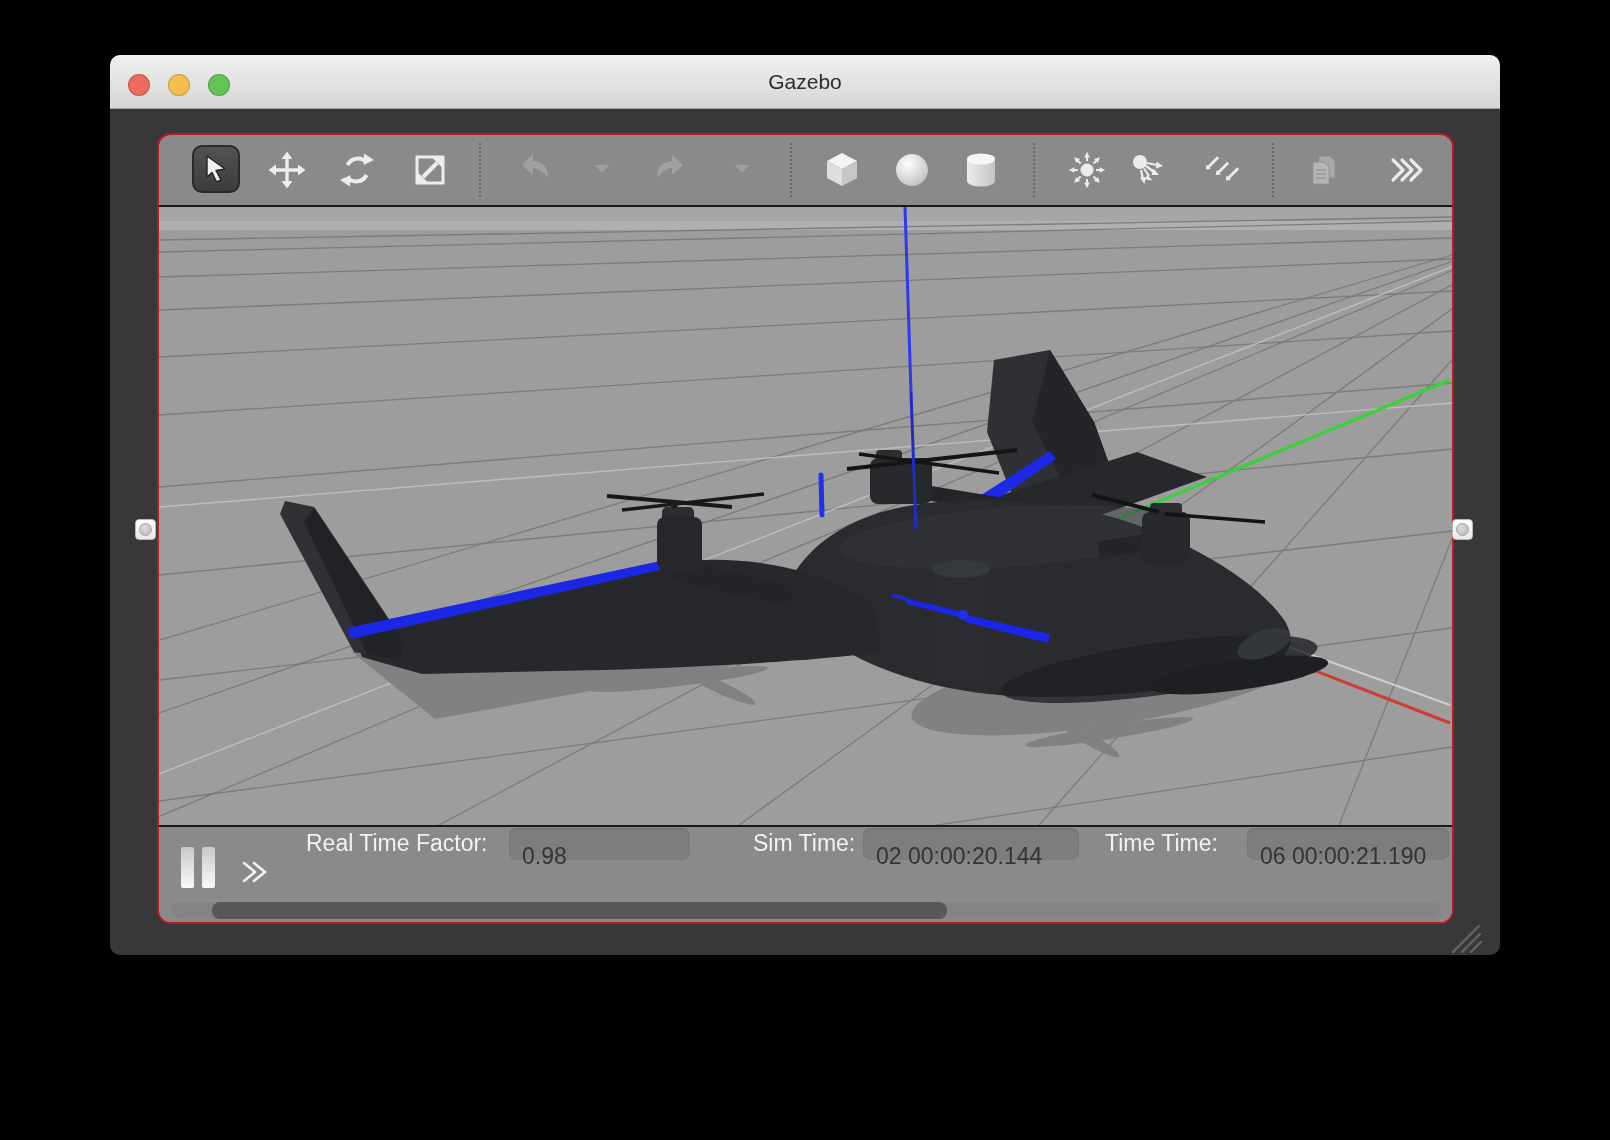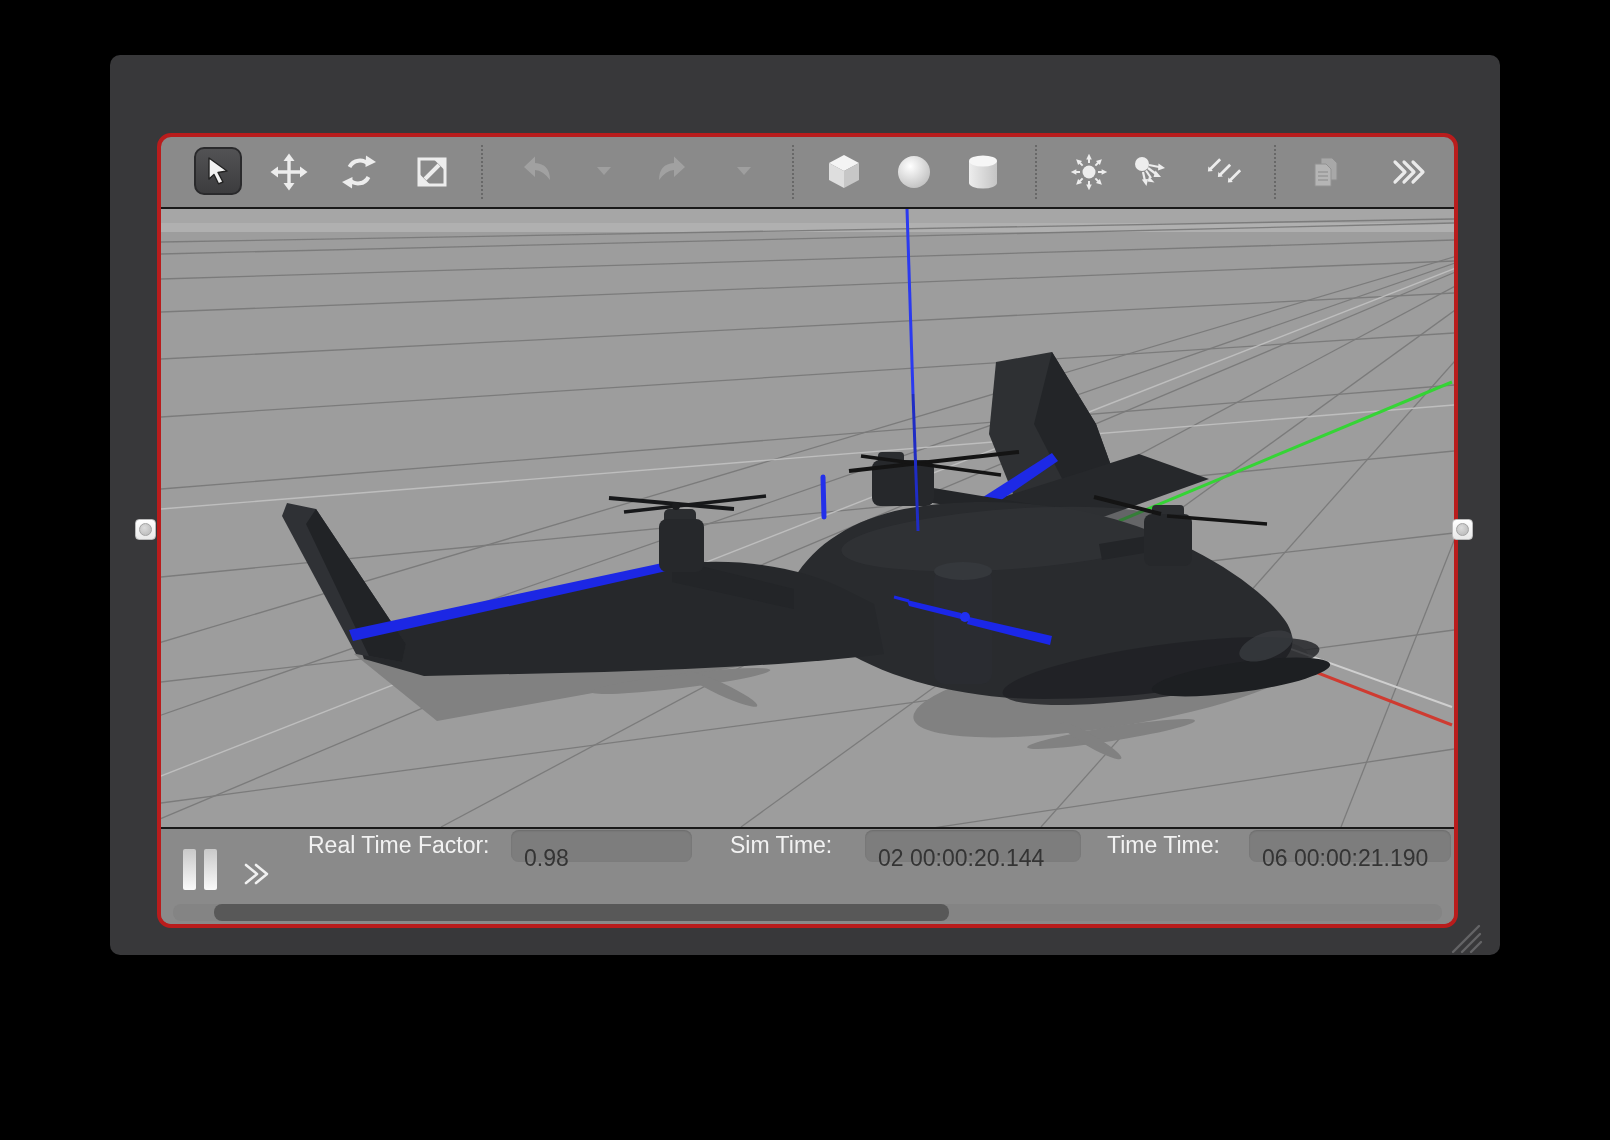--- a/index.html
+++ b/index.html
@@ -9,21 +9,21 @@
   .window{position:absolute;left:110px;top:55px;width:1390px;height:900px;
     background:#38383a;border-radius:10px;box-shadow:0 18px 50px rgba(0,0,0,.7);}
   .titlebar{position:absolute;left:0;top:0;width:100%;height:53px;border-radius:10px 10px 0 0;
     background:linear-gradient(#f0f0f0,#d6d6d6);border-bottom:1px solid #a5a5a5;
     display:flex;align-items:center;justify-content:center;}
   .title{font-size:21px;color:#2d2d2d;}
   .lights{position:absolute;left:18px;top:19px;display:flex;gap:18px;}
   .light{width:22px;height:22px;border-radius:50%;border:1px solid rgba(0,0,0,.18);box-sizing:border-box;}
   
   .panel{position:absolute;left:47px;top:78px;width:1293px;height:787px;background:#8a8a8a;
-    border-radius:14px;border:4px solid #b91c1c;box-sizing:content-box;overflow:hidden;}
+    border-radius:14px;border:2px solid #b91c1c;box-sizing:content-box;overflow:hidden;}
   .toolbar{position:absolute;left:0;top:0;width:100%;height:70px;}
   .tbtn{position:absolute;top:15px;width:40px;height:40px;background:transparent;border:none;
     padding:0;margin:0;display:flex;align-items:center;justify-content:center;}
   .tbtn svg{display:block;}
   .tbtn.active-box{top:10px;width:48px;height:48px;border-radius:10px;
     background:linear-gradient(#525254,#3c3c3e);border:2px solid #2a2a2c;box-sizing:border-box;}
   .tsep{position:absolute;top:8px;height:54px;width:0;border-left:2px dotted #686868;}
   .tarrow{position:absolute;top:30px;width:0;height:0;border-left:7px solid transparent;
     border-right:7px solid transparent;border-top:8px solid #9f9f9f;}
   
@@ -50,20 +50,28 @@
     border:1px solid #b9b9b9;box-sizing:border-box;display:flex;align-items:center;justify-content:center;}
   .handle .dot{width:13px;height:13px;border-radius:50%;background:radial-gradient(circle at 40% 35%,#dcdcdc,#b5b5b5);
     border:1px solid #a3a3a3;box-sizing:border-box;}
 </style>
 </head>
 <body>
 
 <div class="stage">
   <div class="window">
 
+    <div class="titlebar">
+      <div class="lights">
+        <div class="light" style="background:#ed6a5e;"></div>
+        <div class="light" style="background:#f4bf4f;"></div>
+        <div class="light" style="background:#61c454;"></div>
+      </div>
+      <div class="title">Gazebo</div>
+    </div>
 
     <div class="panel">
 
       <div class="toolbar">
 
         <button class="tbtn active-box" style="left:33px;">
           <svg width="30" height="30" viewBox="0 0 30 30">
             <polygon points="6,2 24,15 15,16.5 20,26 15.5,27.8 11,18.5 6,23" fill="#f2f2f2" stroke="#232323" stroke-width="1.4" stroke-linejoin="round"></polygon>
           </svg>
         </button>
@@ -353,21 +361,21 @@
             <g stroke="#f0f0f0" stroke-width="2.6" fill="none" stroke-linecap="round" stroke-linejoin="round">
               <polyline points="7,6 18,15 7,24"></polyline>
               <polyline points="17,6 28,15 17,24"></polyline>
             </g>
           </svg>
         </button>
 
         <div class="sb-label" style="left:147px;">Real Time Factor:</div>
         <div class="sb-field" style="left:350px;width:181px;">0.98</div>
 
-        <div class="sb-label" style="left:569px;">Sim Time:</div>
+        <div class="sb-label" style="left:594px;">Sim Time:</div>
         <div class="sb-field" style="left:704px;width:216px;">02 00:00:20.144</div>
 
         <div class="sb-label" style="left:946px;">Time Time:</div>
         <div class="sb-field" style="left:1088px;width:202px;">06 00:00:21.190</div>
 
         <div class="hscroll-track"></div>
         <div class="hscroll-thumb"></div>
       </div>
     </div>
 

